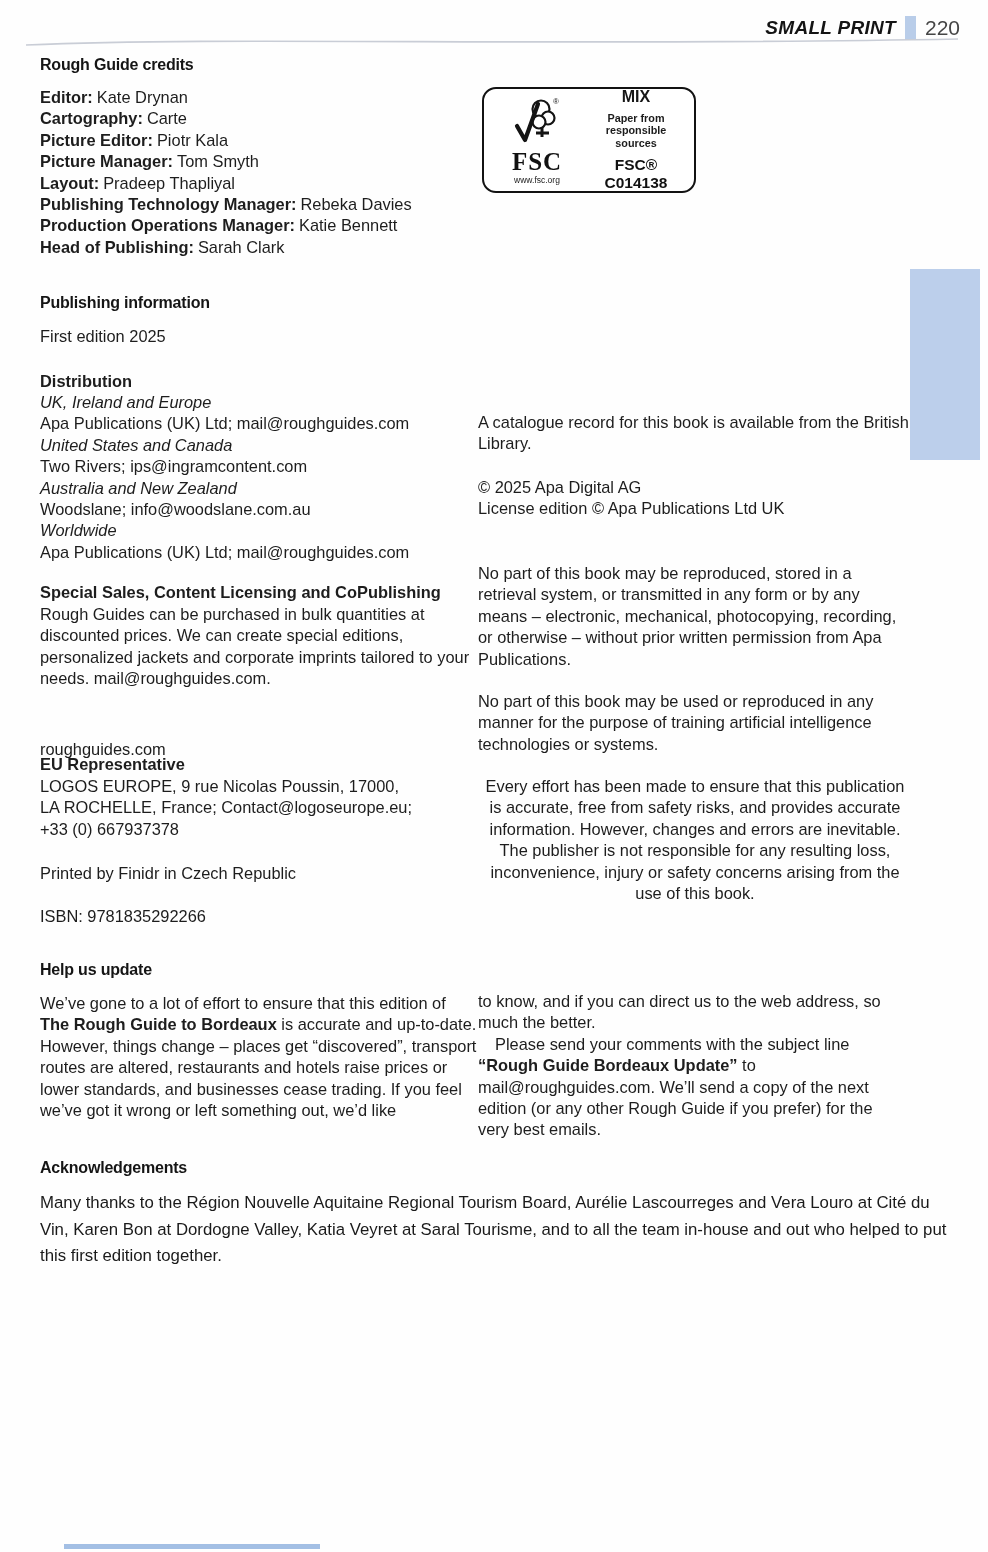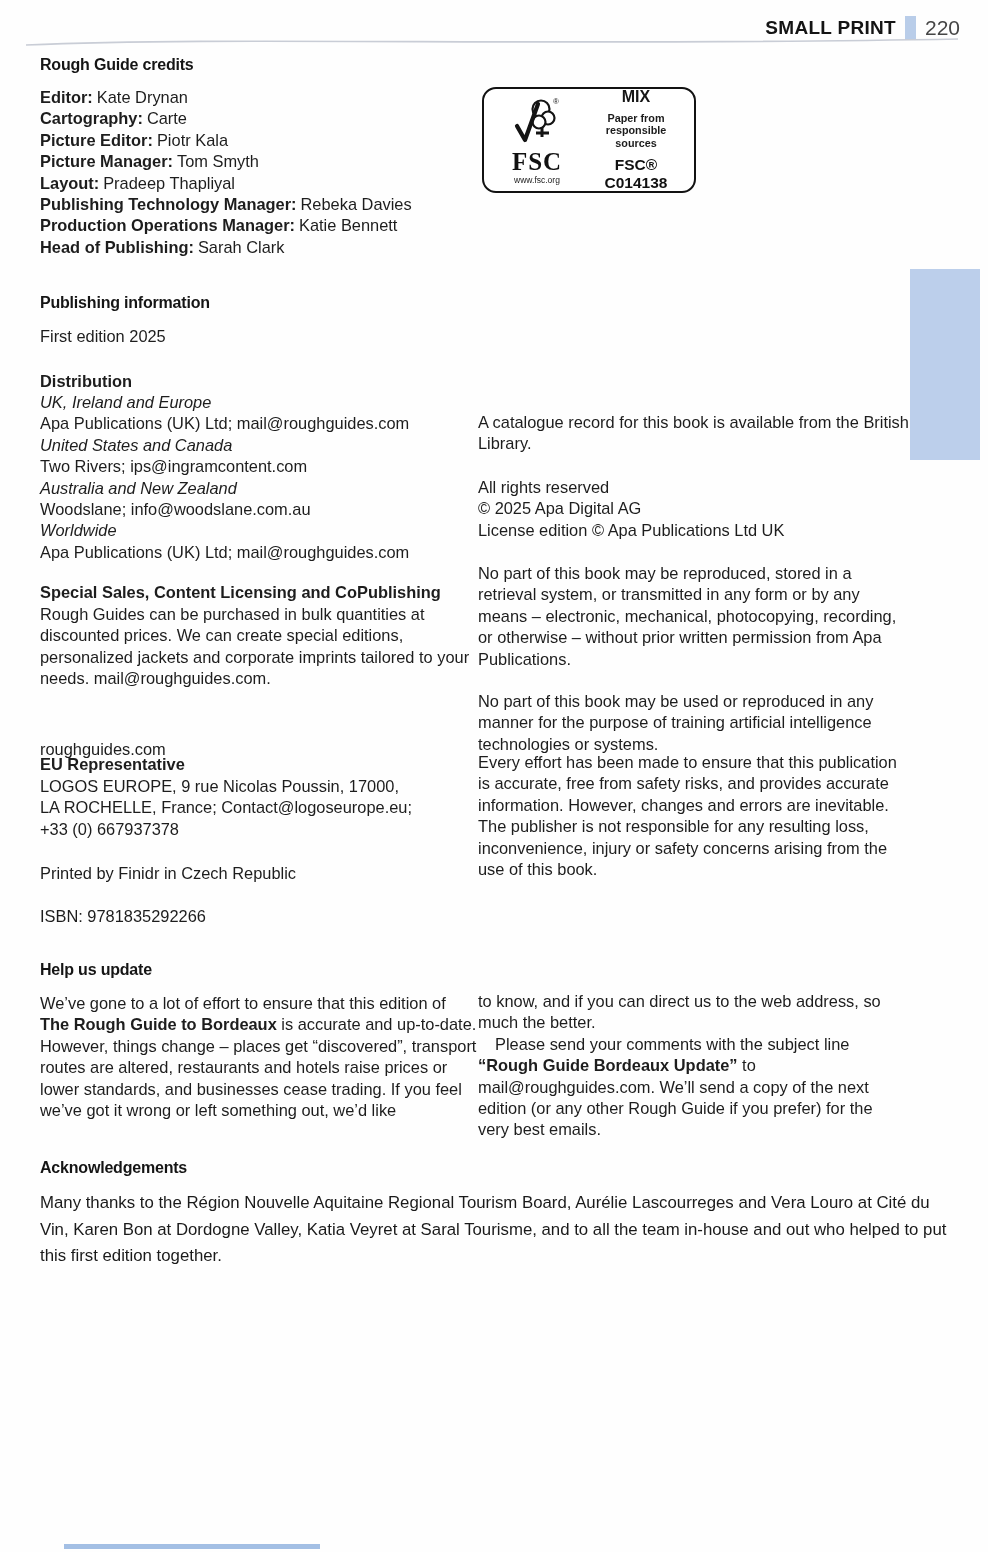--- a/index.html
+++ b/index.html
@@ -8,21 +8,21 @@
     width:988px;height:1552px;
     margin:0 auto;
     background:#fefefe;
     font-family:"Liberation Sans", sans-serif;
     color:#1b1b1b;
     overflow:hidden;
   }
   .abs{position:absolute;}
   
   .header-row{top:16px;right:28px;display:flex;align-items:center;gap:9px;}
-  .section-label{font-size:19px;font-weight:700;letter-spacing:.3px;color:#141414;}
+  .section-label{font-size:19px;font-weight:700;letter-spacing:.3px;color:#141414;font-style:italic;}
   .page-tab{width:11px;height:24px;background:#b9cde9;}
   .page-number{font-size:21px;font-weight:400;color:#454545;}
   
   .h1{font-size:16px;font-weight:700;letter-spacing:-.2px;color:#151515;}
   .body-txt{font-size:16.4px;line-height:21.4px;color:#1d1d1d;}
   .b{font-weight:700;}
   .i{font-style:italic;}
   .cred-label{font-weight:700;margin-right:4px;}
   
   .fsc-box{
@@ -122,28 +122,27 @@
     <div>+33 (0) 667937378</div>
   </div>
 
   <div class="abs body-txt col-l" style="top:863px;">Printed by Finidr in Czech Republic</div>
   <div class="abs body-txt col-l" style="top:906px;">ISBN: 9781835292266</div>
 
 
   <p class="abs body-txt col-r para" style="top:412px;">A catalogue record for this book is available from the British Library.</p>
 
   <div class="abs body-txt col-r" style="top:477px;">
-    <div>All rights reserved</div>
     <div>© 2025 Apa Digital AG</div>
     <div>License edition © Apa Publications Ltd UK</div>
   </div>
 
   <p class="abs body-txt col-r para" style="top:563px;">No part of this book may be reproduced, stored in a retrieval system, or transmitted in any form or by any means – electronic, mechanical, photocopying, recording, or otherwise – without prior written permission from Apa Publications.</p>
   <p class="abs body-txt col-r para" style="top:691px;">No part of this book may be used or reproduced in any manner for the purpose of training artificial intelligence technologies or systems.</p>
-  <p class="abs body-txt col-r para" style="top:752px;">Every effort has been made to ensure that this publication is accurate, free from safety risks, and provides accurate information. However, changes and errors are inevitable. The publisher is not responsible for any resulting loss, inconvenience, injury or safety concerns arising from the use of this book.</p>
+  <p class="abs body-txt col-r para" style="top:776px;text-align:center;">Every effort has been made to ensure that this publication is accurate, free from safety risks, and provides accurate information. However, changes and errors are inevitable. The publisher is not responsible for any resulting loss, inconvenience, injury or safety concerns arising from the use of this book.</p>
 
   <div class="abs side-tab"></div>
 
   <div class="abs h1" style="top:961px;left:40px;">Help us update</div>
   <p class="abs body-txt col-l para" style="top:993px;"><span>We’ve gone to a lot of effort to ensure that this edition of </span><span class="b">The Rough Guide to Bordeaux</span><span> is accurate and up-to-date. However, things change – places get “discovered”, transport routes are altered, restaurants and hotels raise prices or lower standards, and businesses cease trading. If you feel we’ve got it wrong or left something out, we’d like</span></p>
   <div class="abs body-txt col-r" style="top:991px;width:430px;">
     <p class="para">to know, and if you can direct us to the web address, so much the better.</p>
     <p class="para indent"><span>Please send your comments with the subject line </span><span class="b">“Rough Guide Bordeaux Update”</span><span> to mail@roughguides.com. We’ll send a copy of the next edition (or any other Rough Guide if you prefer) for the very best emails.</span></p>
   </div>
 

